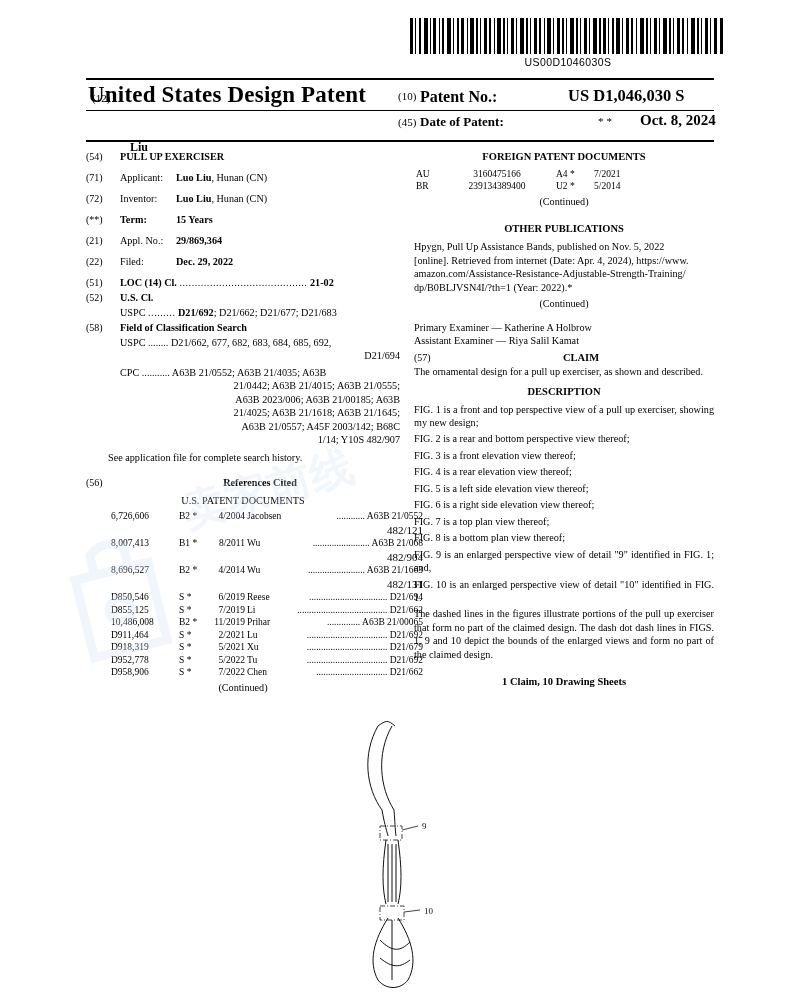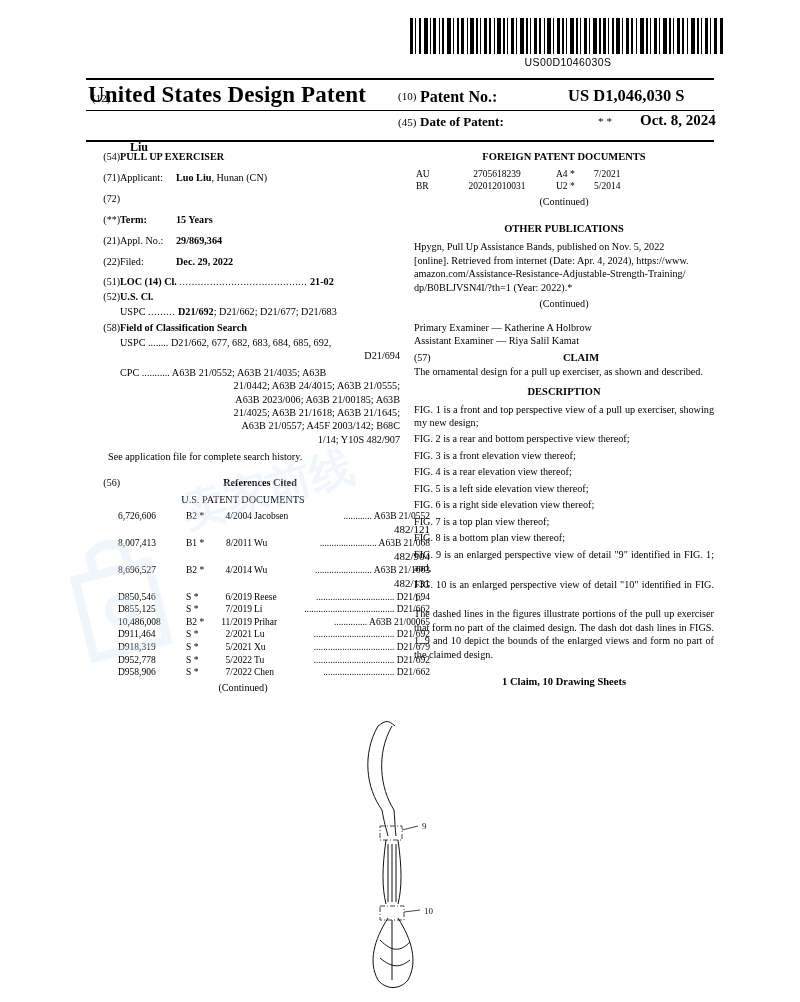--- a/index.html
+++ b/index.html
@@ -137,21 +137,20 @@
     width: 300px;
     font-size: 10.2px;
     line-height: 1.32;
   }
 
   .fld { display: flex; margin-bottom: 1.5px; }
   .fld .num {
     width: 34px;
     flex: 0 0 34px;
     font-size: 10px;
-    text-align: right;
   }
   .fld .body { flex: 1; }
   .b { font-weight: bold; }
   .i { }
 
   .section-title {
     text-align: center;
     font-weight: bold;
     font-size: 10.5px;
     margin: 8px 0 4px 0;
@@ -162,21 +161,21 @@
     margin: 4px 0 3px 0;
   }
   .center { text-align: center; }
 
   .dotline { letter-spacing: 0.5px; }
 
   table.refs {
     border-collapse: collapse;
     font-size: 9.5px;
     width: 100%;
-    margin-left: 31px;
+    margin-left: 24px;
   }
   table.refs td {
     padding: 0 1px;
     vertical-align: top;
     white-space: nowrap;
   }
   td.pat { width: 66px; }
   td.kind { width: 22px; }
   td.date { width: 42px; text-align: right; padding-right: 4px;}
   td.name { width: 44px; }
@@ -356,20 +355,23 @@
       <div class="num">(71)</div>
       <div class="body">
         <span style="display:inline-block;width:56px">Applicant:</span><span class="b">Luo Liu</span><span>, Hunan (CN)</span>
       </div>
     </div>
 
     <div style="height:6px"></div>
 
     <div class="fld">
       <div class="num">(72)</div>
+      <div class="body">
+        <span style="display:inline-block;width:56px">Inventor:</span><span class="b">Luo Liu</span><span>, Hunan (CN)</span>
+      </div>
     </div>
 
     <div style="height:6px"></div>
 
     <div class="fld">
       <div class="num">(**)</div>
       <div class="body">
         <span style="display:inline-block;width:56px" class="b">Term:</span><span class="b">15 Years</span>
       </div>
     </div>
@@ -415,21 +417,21 @@
 
     <div class="fld" style="margin-top:2px">
       <div class="num">(58)</div>
       <div class="body b">Field of Classification Search</div>
     </div>
     <div class="uspc-line">USPC ........ D21/662, 677, 682, 683, 684, 685, 692,</div>
     <div class="uspc-line" style="text-align:right">D21/694</div>
 
     <div class="cpc-block" style="margin-top:3px">
       <div class="first">CPC ........... A63B 21/0552; A63B 21/4035; A63B</div>
-      <div>21/0442; A63B 24/4015; A63B 21/0555;</div>
+      <div>21/0442; A63B 21/4015; A63B 21/0555;</div>
       <div>A63B 2023/006; A63B 21/00185; A63B</div>
       <div>21/4025; A63B 21/1618; A63B 21/1645;</div>
       <div>A63B 21/0557; A45F 2003/142; B68C</div>
       <div>1/14; Y10S 482/907</div>
     </div>
 
     <div style="padding-left:22px; margin-top:4px">See application file for complete search history.</div>
 
     <div class="fld" style="margin-top:12px">
       <div class="num">(56)</div>
@@ -517,27 +519,27 @@
   </div>
 
   <div class="col-right">
 
     <div class="section-title" style="margin-top:0">FOREIGN PATENT DOCUMENTS</div>
 
     <table class="foreign-tbl">
       <tbody>
         <tr>
           <td style="width:22px">AU</td>
-          <td style="width:110px;text-align:center">2705618239</td>
+          <td style="width:110px;text-align:center">3160475166</td>
           <td style="width:34px">A4 *</td>
           <td>7/2021</td>
         </tr>
         <tr>
           <td>BR</td>
-          <td style="text-align:center">202012010031</td>
+          <td style="text-align:center">239134389400</td>
           <td>U2 *</td>
           <td>5/2014</td>
         </tr>
       </tbody>
     </table>
 
     <div class="center" style="margin-top:2px">(Continued)</div>
 
     <div class="section-title" style="margin-top:14px">OTHER PUBLICATIONS</div>
 

